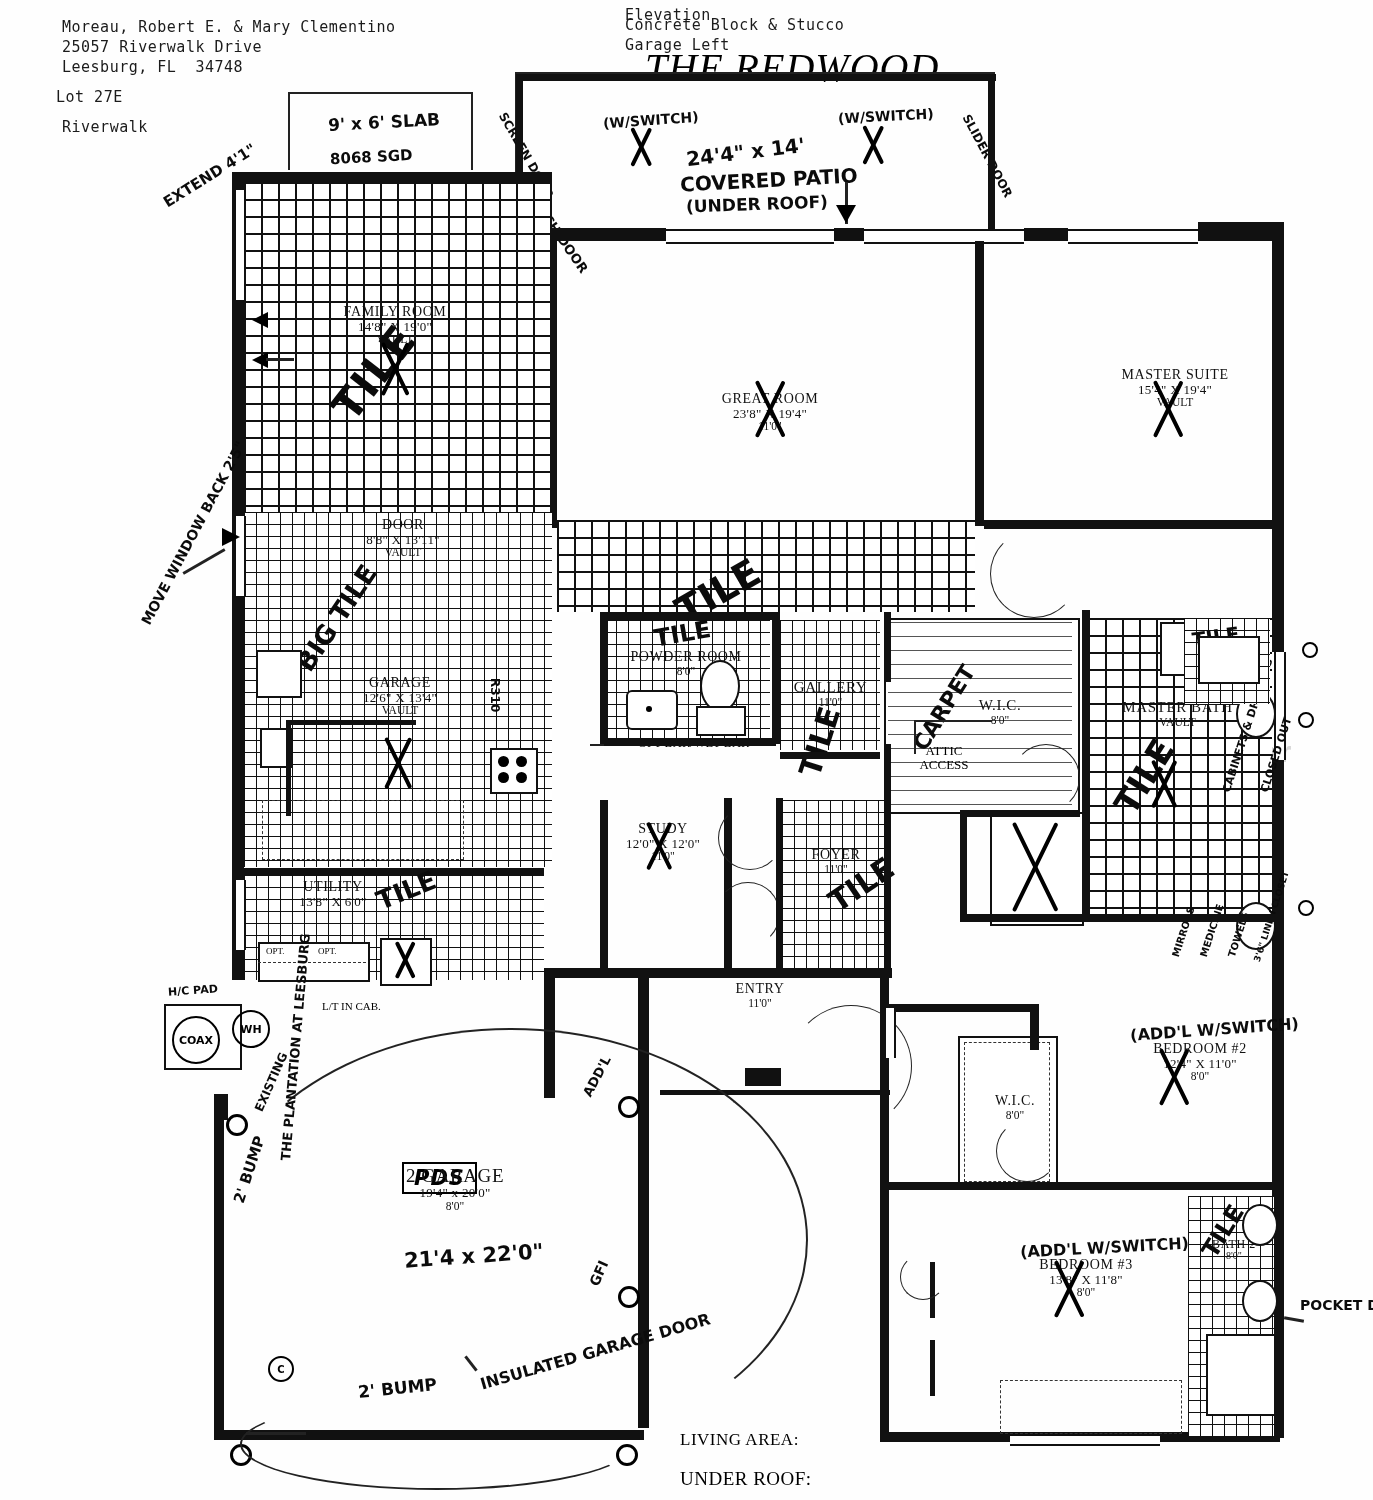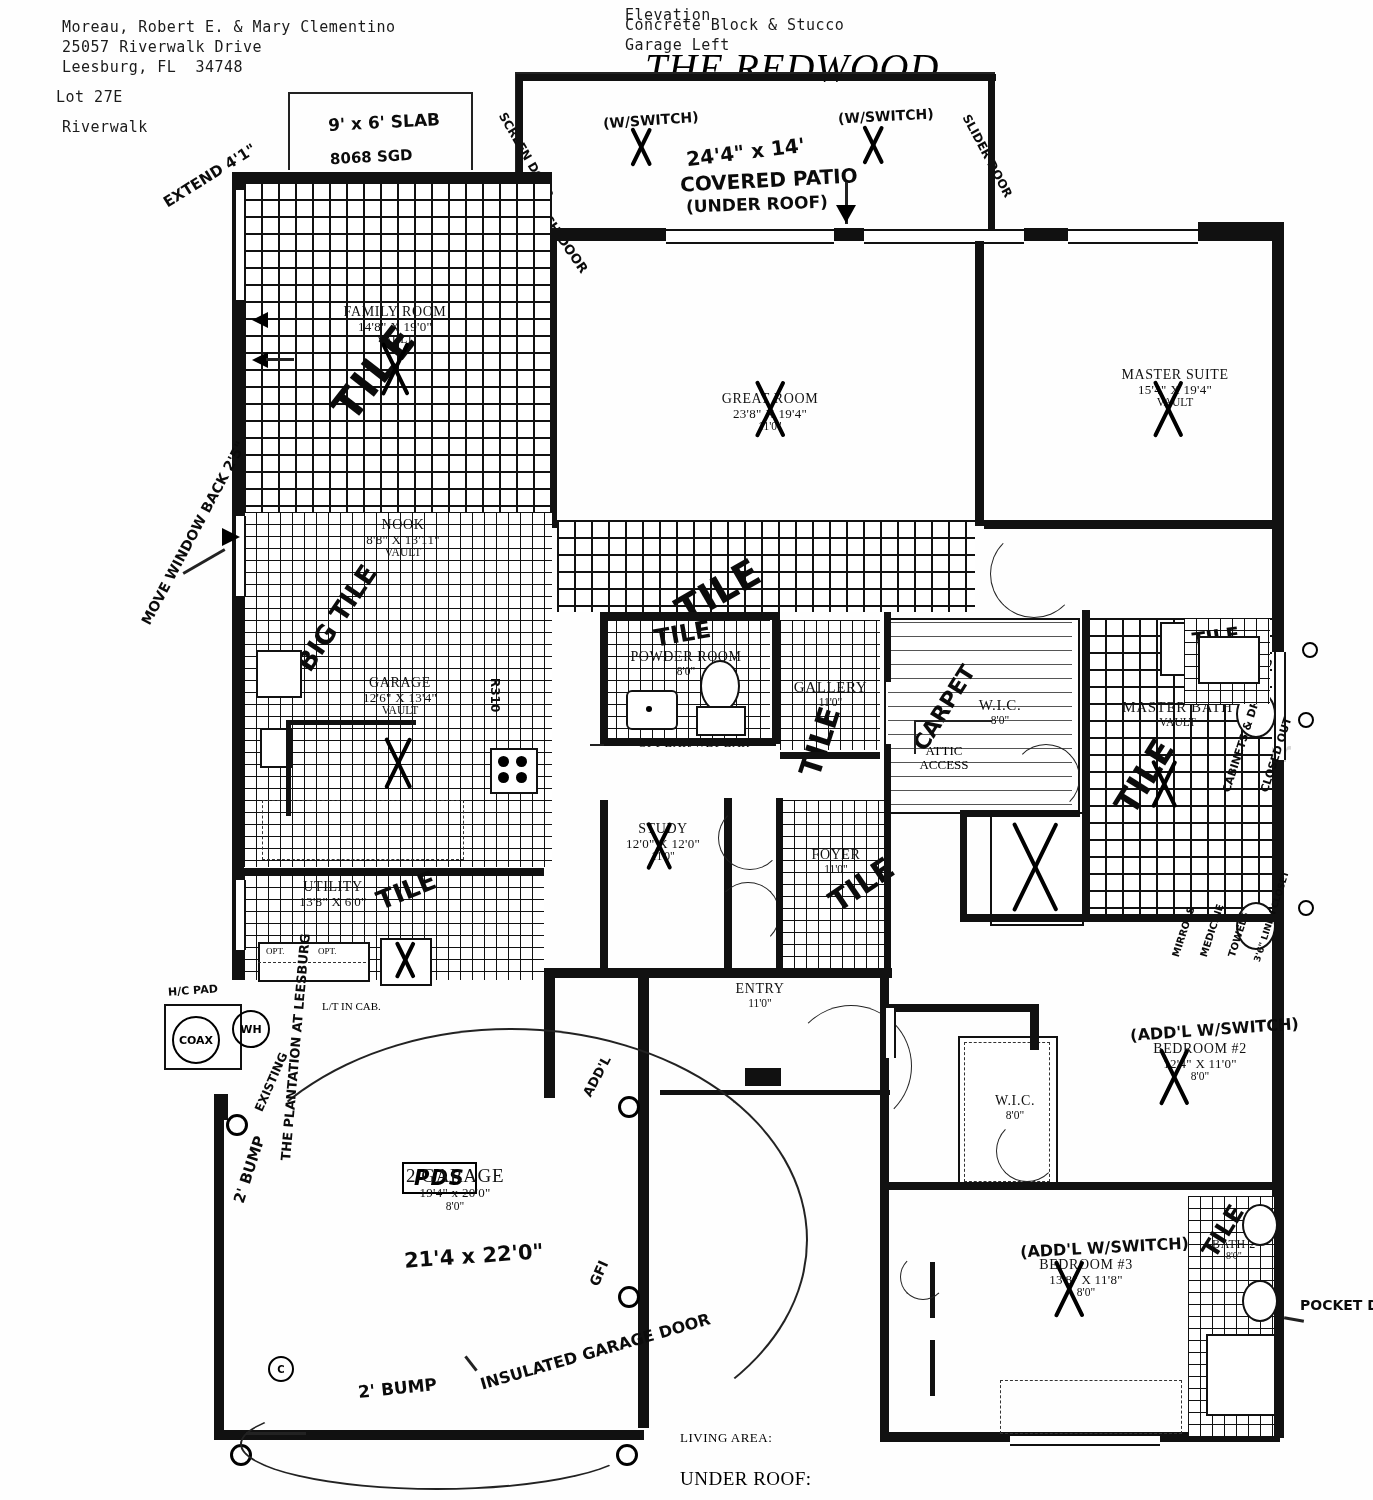--- a/index.html
+++ b/index.html
@@ -84,21 +84,21 @@
   <div class="abs typed" style="left:62px;top:38px;">25057 Riverwalk Drive</div>
   <div class="abs typed" style="left:62px;top:58px;">Leesburg, FL  34748</div>
   <div class="abs typed" style="left:56px;top:88px;">Lot 27E</div>
   <div class="abs typed" style="left:62px;top:118px;">Riverwalk</div>
 
   <div class="abs typed" style="left:625px;top:6px;">Elevation</div>
   <div class="abs typed" style="left:625px;top:16px;">Concrete Block &amp; Stucco</div>
   <div class="abs typed" style="left:625px;top:36px;">Garage Left</div>
   <div class="abs title" style="left:645px;top:44px;">THE REDWOOD</div>
 
-  <div class="abs" style="left:680px;top:1430px;font-size:13px;letter-spacing:.5px;">LIVING AREA:</div>
+  <div class="abs" style="left:680px;top:1430px;font-size:17px;letter-spacing:.5px;">LIVING AREA:</div>
   <div class="abs" style="left:680px;top:1468px;font-size:19px;letter-spacing:.5px;">UNDER ROOF:</div>
 
   <div class="wm" style="left:1185px;top:735px;">stellar MLS</div>
 
   <div class="thin" style="left:288px;top:92px;width:185px;height:2px;"></div>
   <div class="thin" style="left:288px;top:92px;width:2px;height:78px;"></div>
   <div class="thin" style="left:471px;top:92px;width:2px;height:78px;"></div>
   <div class="abs hand" style="left:328px;top:112px;font-size:17px;transform:rotate(-3deg);">9' x 6' SLAB</div>
   <div class="abs hand" style="left:330px;top:148px;font-size:15px;transform:rotate(-3deg);">8068 SGD</div>
 
@@ -161,21 +161,21 @@
   <div class="xmark" style="left:368px;top:340px;width:54px;height:58px;"></div>
 
   <div class="abs" style="left:252px;top:352px;width:0;height:0;border-top:8px solid transparent;border-bottom:8px solid transparent;border-right:16px solid #000;"></div>
   <div class="thin" style="left:266px;top:358px;width:28px;height:3px;"></div>
   <div class="abs" style="left:252px;top:312px;width:0;height:0;border-top:8px solid transparent;border-bottom:8px solid transparent;border-right:16px solid #000;"></div>
 
   <div class="win" style="left:234px;top:190px;width:8px;height:110px;border:none;border-left:2px solid #111;border-right:2px solid #111;"></div>
 
   <div class="tile-sm" style="left:244px;top:512px;width:308px;height:355px;"></div>
   <div class="roomlbl abs" style="left:338px;top:518px;width:130px;">
-    <div class="nm">NOOK</div>
+    <div class="nm">DOOR</div>
     <div class="dim">8'8" X 13'11"</div>
     <div class="ceil">VAULT</div>
   </div>
   <div class="abs hand" style="left:290px;top:660px;font-size:26px;transform:rotate(-56deg);transform-origin:left top;">BIG TILE</div>
 
   <div class="roomlbl abs" style="left:330px;top:676px;width:140px;">
     <div class="nm">GARAGE</div>
     <div class="dim">12'6" X 13'4"</div>
     <div class="ceil">VAULT</div>
   </div>

